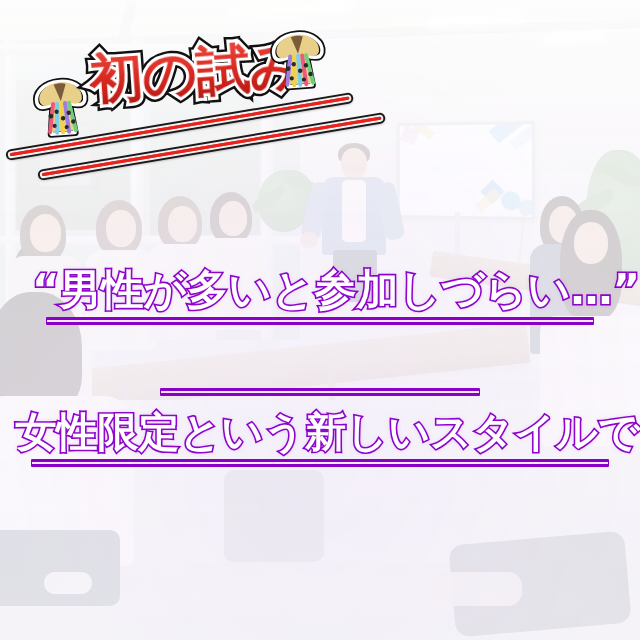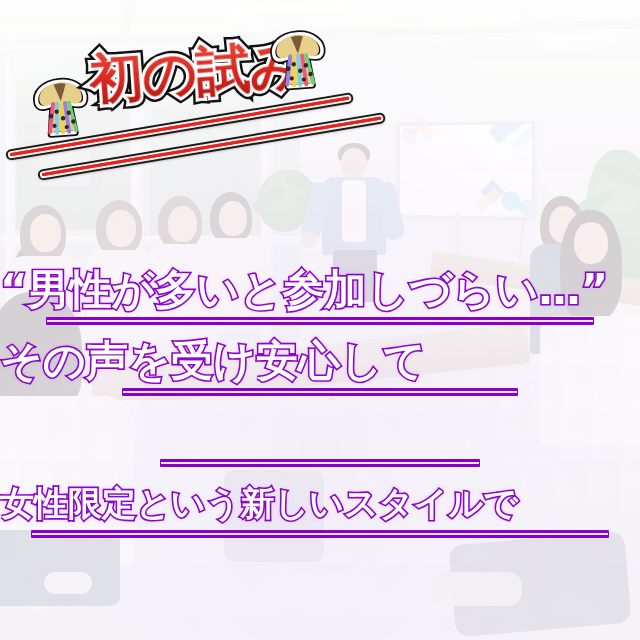--- a/index.html
+++ b/index.html
@@ -306,21 +306,21 @@
   .copy {
     position: absolute;
     left: 0; top: 262px;
     width: 640px;
     z-index: 30;
   }
   .line {
     position: relative;
     width: 640px;
     height: 71px;
-    text-align: left;
+    text-align: right;
   }
   .line-text {
     display: inline-block;
     position: relative;
     font-family: "DejaVu Sans", "Liberation Sans", sans-serif;
     font-weight: 900;
     font-size: 42px;
     line-height: 56px;
     letter-spacing: 0px;
     white-space: nowrap;
@@ -543,30 +543,26 @@
     </span>
   </div>
 
   <div class="copy">
 
     <div class="line">
       <span class="line-text">“男性が多いと参加しづらい…”</span>
       <span class="line-rule" style="width:548px;"></span>
     </div>
 
-    <div class="line">
-      <span class="line-text">その声を受け安心して</span>
-      <span class="line-rule" style="width:396px;"></span>
-    </div>
 
     <div class="line">
       <span class="line-rule" style="width:320px;"></span>
     </div>
 
     <div class="line">
-      <span class="line-text" style="font-size:34px;">女性限定という新しいスタイルで</span>
+      <span class="line-text" style="font-size:41px;">女性限定という新しいスタイルで</span>
       <span class="line-rule" style="width:578px;"></span>
     </div>
 
 
   </div>
 
 </div>
 
 </body></html>

